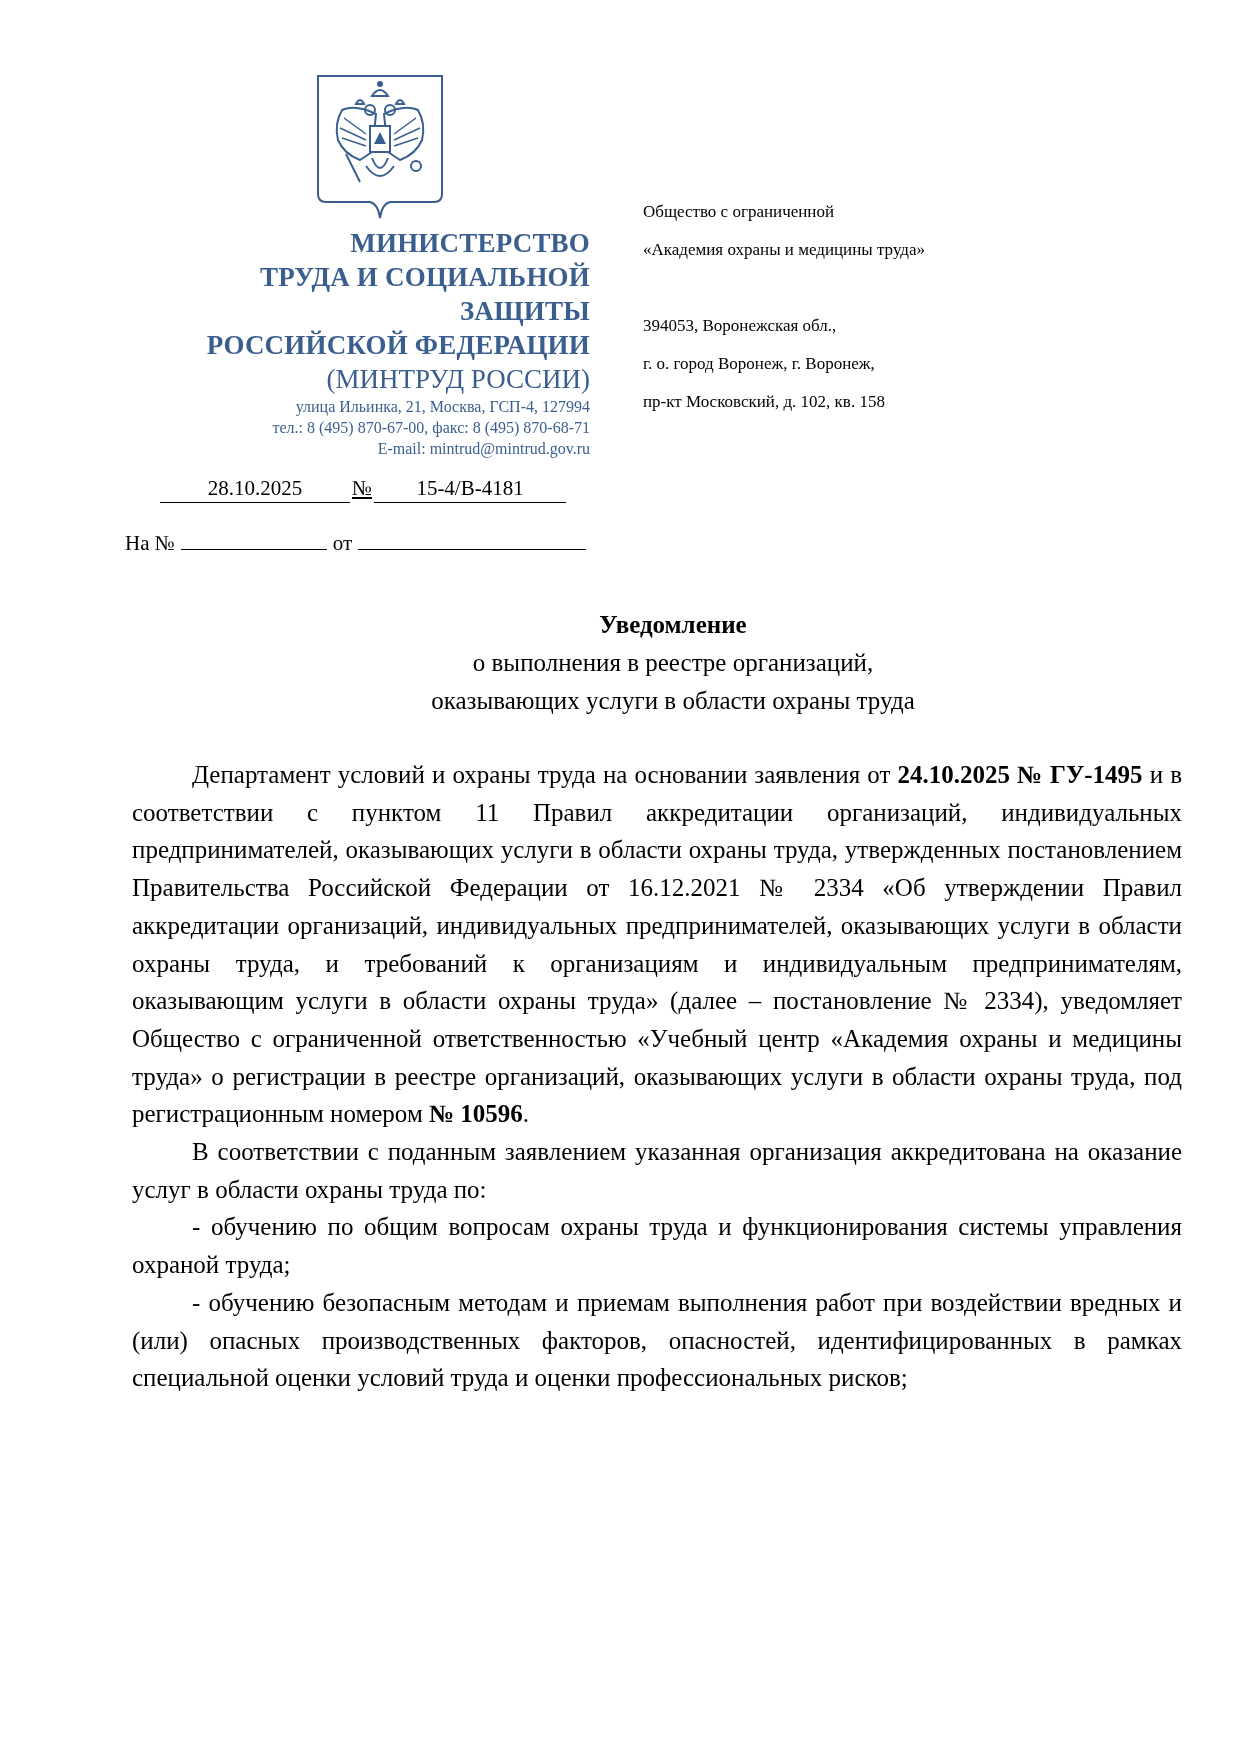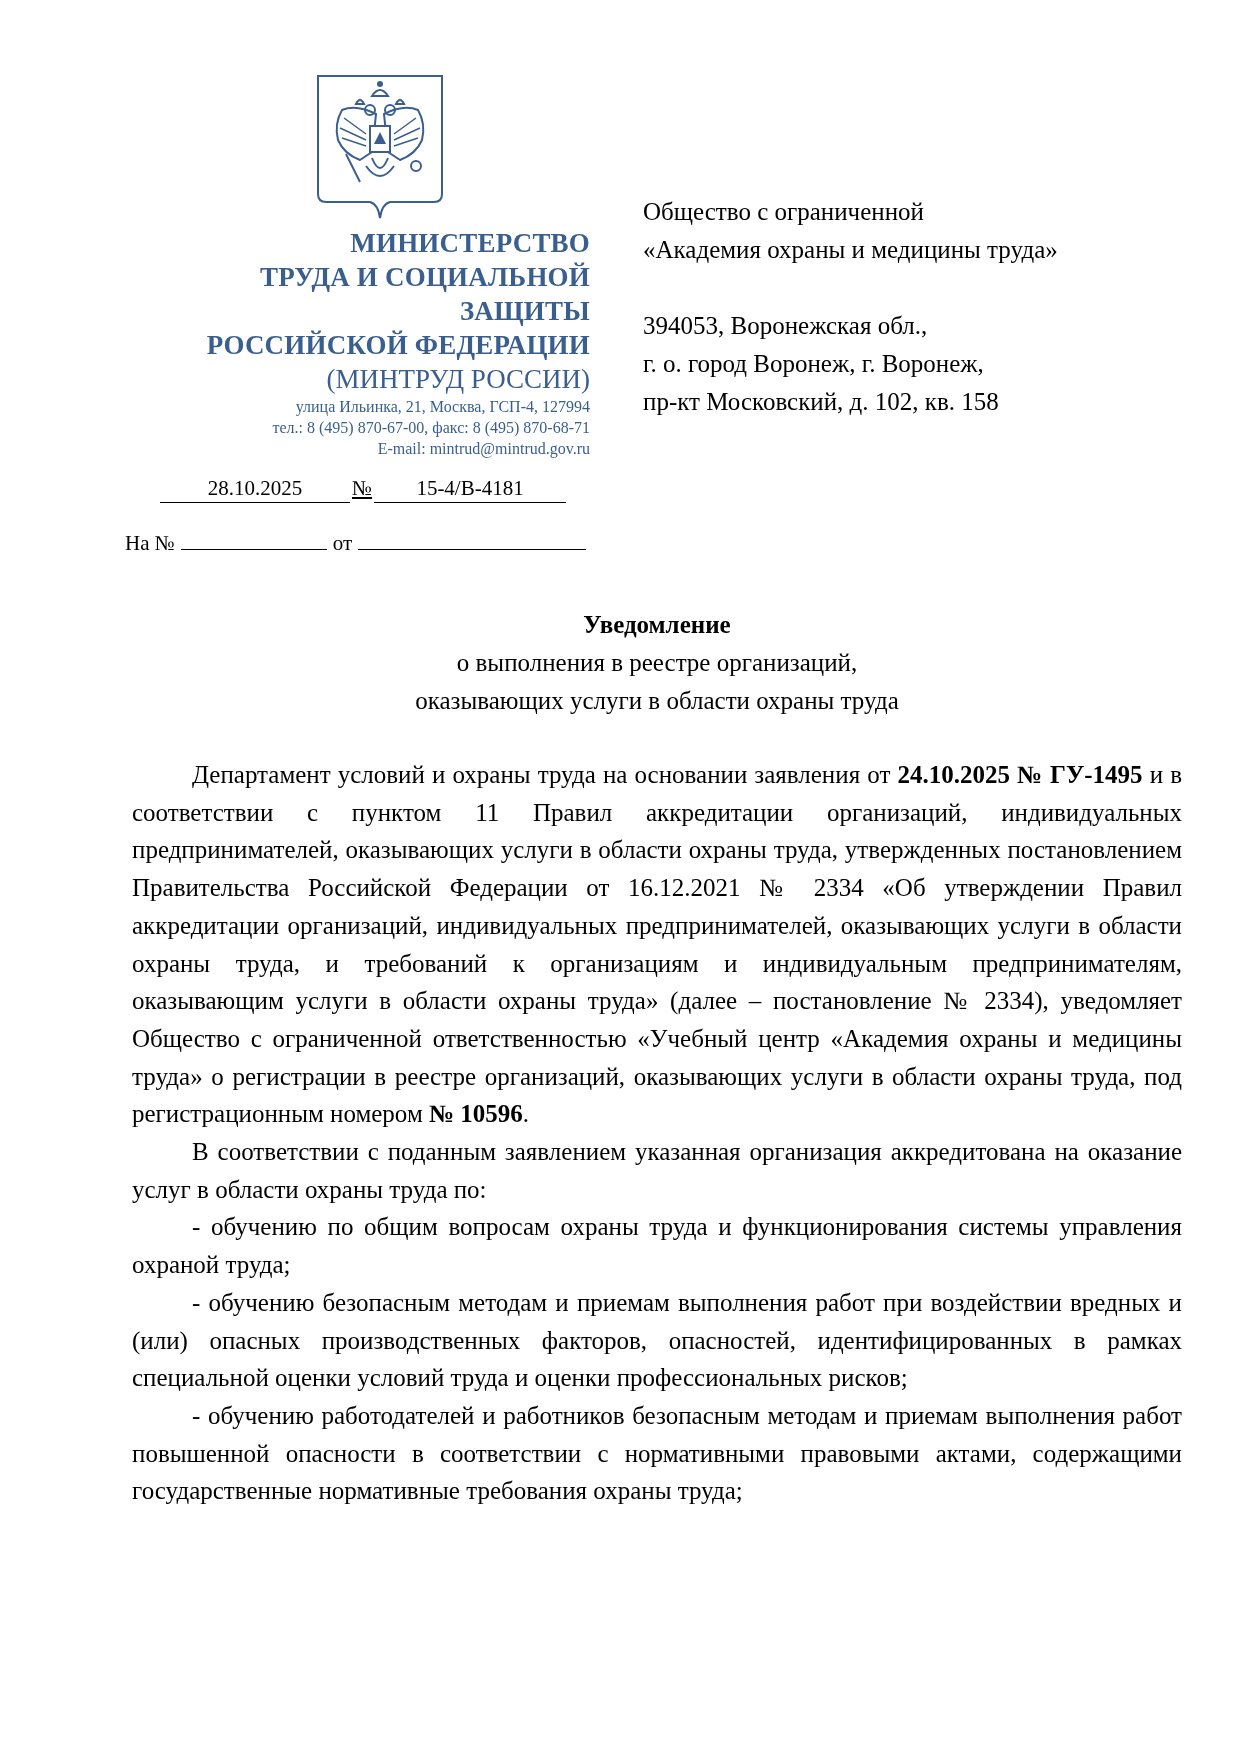--- a/index.html
+++ b/index.html
@@ -34,27 +34,27 @@
     .regline .numsign { text-decoration: underline; margin: 0 2px; }
     .regline .num { width: 192px; }
 
     .onref { left: 125px; top: 530px; font-size: 21px; line-height: 26px; white-space: nowrap; }
     .onref .blank { display: inline-block; border-bottom: 1px solid #000; vertical-align: baseline; height: 18px; }
     .onref .b1 { width: 146px; margin: 0 6px; }
     .onref .b2 { width: 228px; margin-left: 6px; }
 
     
     .addressee {
-      left: 643px; top: 193px; width: 520px; font-size: 25px; line-height: 38px;
+      left: 643px; top: 193px; width: 520px; font-size: 17px; line-height: 38px;
     }
     .addressee .gap { height: 38px; }
 
     
     .title-block {
-      left: 132px; width: 1050px; top: 606px; text-align: center; font-size: 25px; line-height: 38px; font-family: Liberation Serif, serif;
+      left: 148px; width: 1050px; top: 606px; text-align: center; font-size: 25px; line-height: 38px; font-family: Liberation Serif, serif;
     }
     .title-block .t1 { font-weight: bold; }
 
     
     .body-text {
       left: 132px; width: 1050px; top: 756px; font-size: 25px; line-height: 37.7px;
       text-align: justify;
     }
     .body-text p { margin: 0; text-indent: 60px; }
     .body-text p.item { text-indent: 60px; }
@@ -121,14 +121,13 @@
   <div class="t1">Уведомление</div>
   <div>о выполнения в реестре организаций,</div>
   <div>оказывающих услуги в области охраны труда</div>
 </div>
 
 <div class="abs body-text">
   <p><span>Департамент условий и охраны труда на основании заявления от </span><span class="b">24.10.2025 № ГУ-1495</span><span> и в соответствии с пунктом 11 Правил аккредитации организаций, индивидуальных предпринимателей, оказывающих услуги в области охраны труда, утвержденных постановлением Правительства Российской Федерации от 16.12.2021 № 2334 «Об утверждении Правил аккредитации организаций, индивидуальных предпринимателей, оказывающих услуги в области охраны труда, и требований к организациям и индивидуальным предпринимателям, оказывающим услуги в области охраны труда» (далее – постановление № 2334), </span><span class="i">уведомляет</span><span> Общество с ограниченной ответственностью «Учебный центр «Академия охраны и медицины труда» </span><span class="i">о регистрации в реестре организаций, оказывающих услуги в области охраны труда, под регистрационным номером</span><span class="b"> № 10596</span><span>.</span></p>
   <p>В соответствии с поданным заявлением указанная организация аккредитована на оказание услуг в области охраны труда по:</p>
   <p class="item">- обучению по общим вопросам охраны труда и функционирования системы управления охраной труда;</p>
   <p class="item">- обучению безопасным методам и приемам выполнения работ при воздействии вредных и (или) опасных производственных факторов, опасностей, идентифицированных в рамках специальной оценки условий труда и оценки профессиональных рисков;</p>
-  <p class="item">- обучению работодателей и работников безопасным методам и приемам выполнения работ повышенной опасности в соответствии с нормативными правовыми актами, содержащими государственные нормативные требования охраны труда;</p>
 </div>
 
 </body></html>

